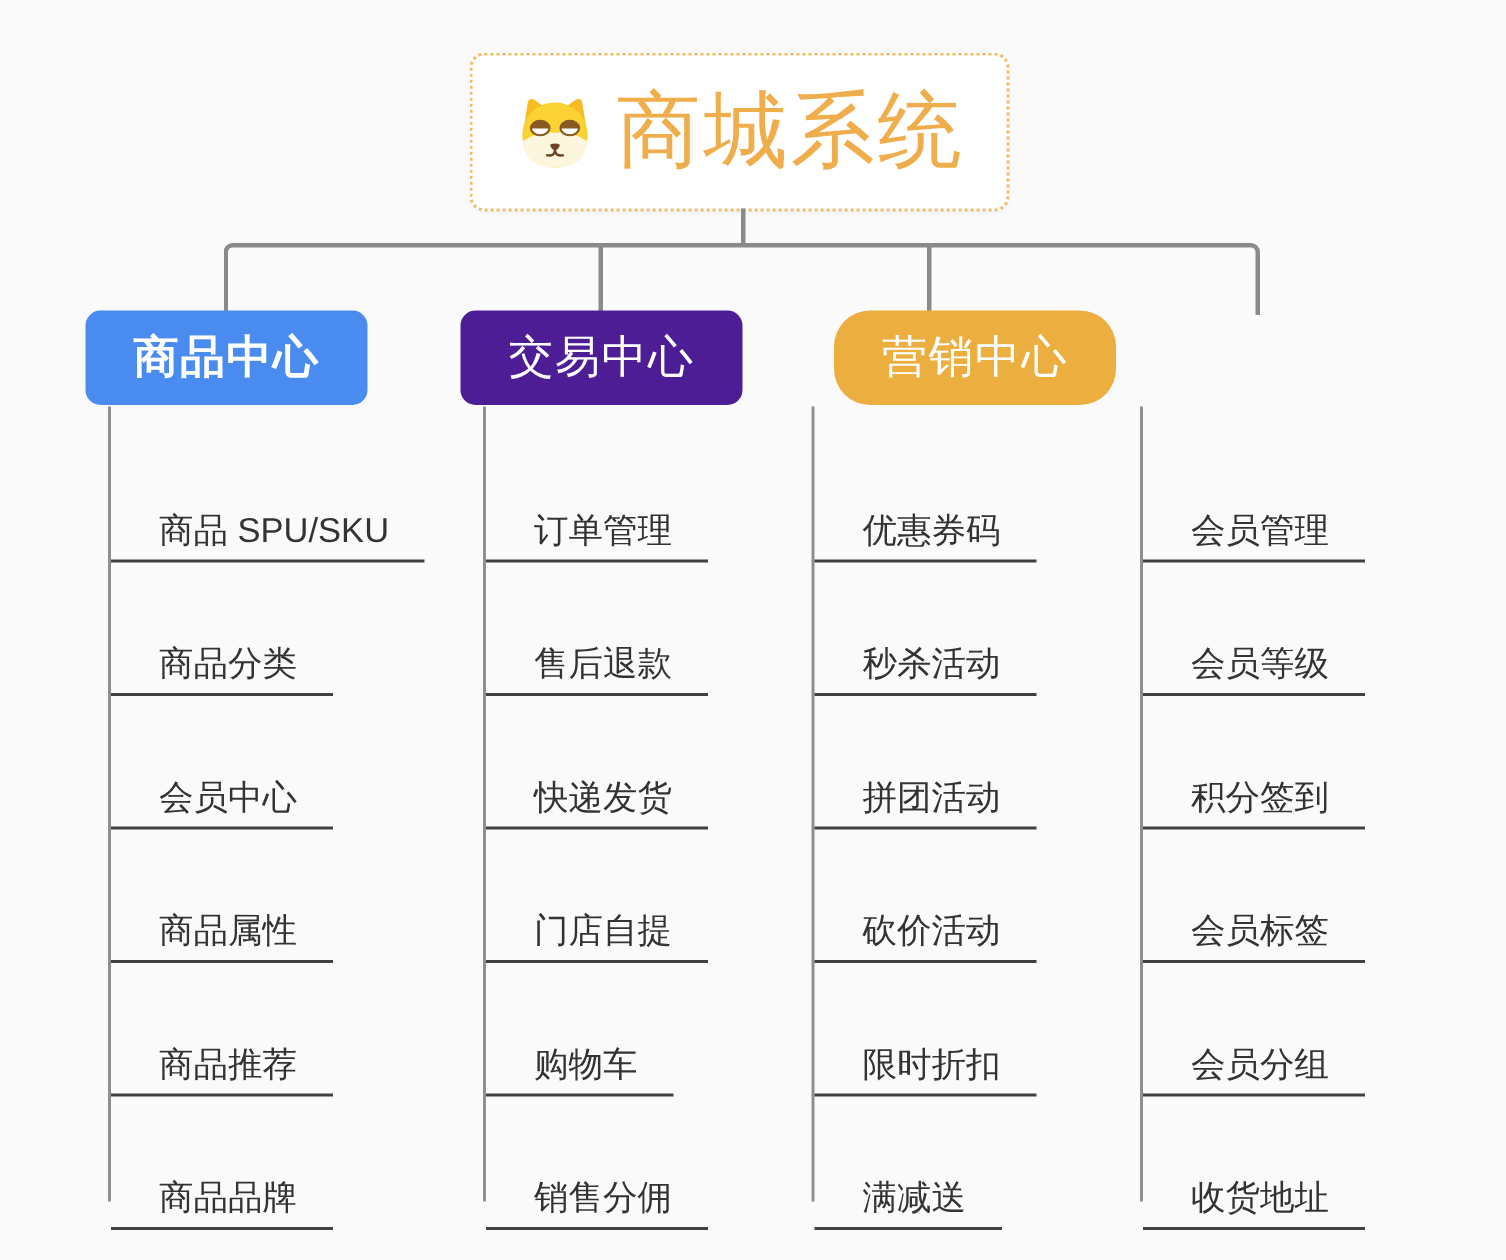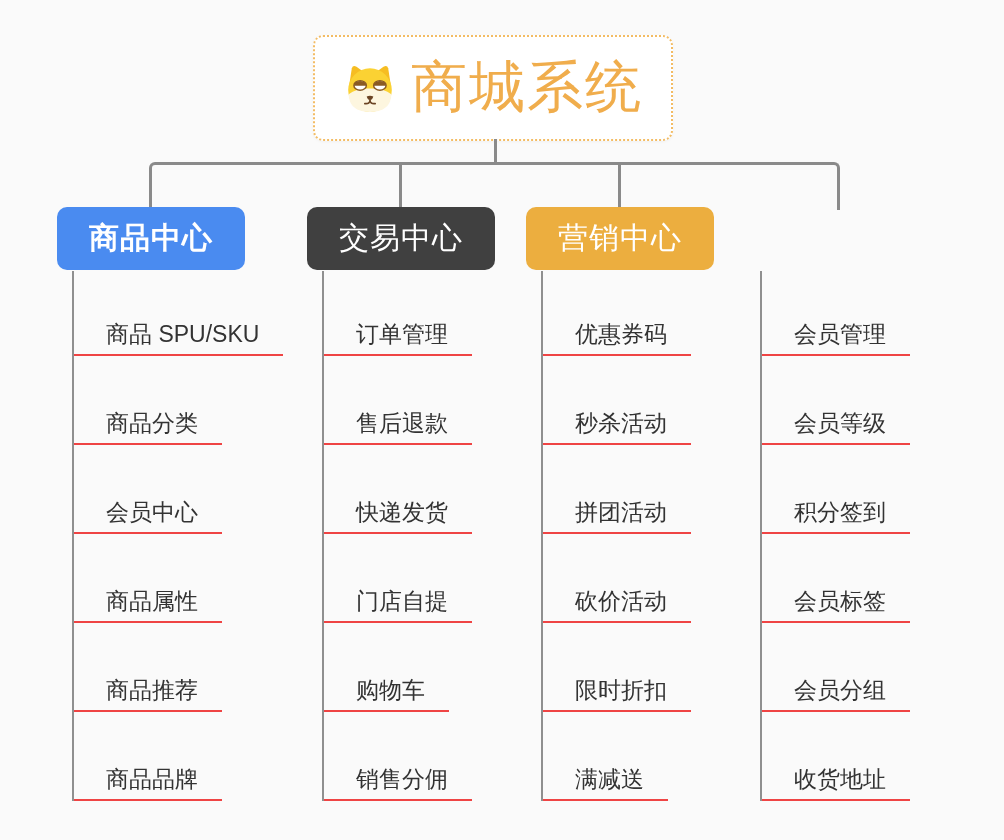--- a/index.html
+++ b/index.html
@@ -39,40 +39,41 @@
   
   .branch-header{
     position:absolute;top:207px;width:188px;height:63px;
     border-radius:10px;box-sizing:border-box;
     display:flex;align-items:center;justify-content:center;
     color:#ffffff;font-size:30px;letter-spacing:1px;white-space:nowrap;
     cursor:pointer;
   }
   .bh-0{left:57px;font-weight:bold;}
   .bh-1{left:307px;}
-  .bh-2{left:526px;}
+  .bh-2{left:556px;border-radius:24px;}
   .bh-3{left:745px;width:190px;}
 
   
   .branch-column{
     position:absolute;top:271px;height:530px;
     border-left:2px solid #8f8f8f;box-sizing:border-box;
   }
   .bc-0{left:72px;}
   .bc-1{left:322px;}
   .bc-2{left:541px;}
   .bc-3{left:760px;}
 
   .child-item{
     position:absolute;left:0;height:40px;box-sizing:border-box;
-    border-bottom:2px solid #ef4444;
+    border-bottom:2px solid #404040;
     display:flex;align-items:flex-end;
     padding:0 24px 4px 32px;
     font-size:23px;color:#333333;white-space:nowrap;
     cursor:pointer;
+    margin-top:19px;
   }
   .ci-0{top:45px;}
   .ci-1{top:134px;}
   .ci-2{top:223px;}
   .ci-3{top:312px;}
   .ci-4{top:401px;}
   .ci-5{top:490px;}
 </style>
 </head>
 <body>
@@ -96,21 +97,21 @@
     </span>
     <span class="root-title" style="color: rgb(240, 173, 76);">商城系统</span>
   </div>
 
   <div class="line root-stem"></div>
   <div class="bus-frame"></div>
   <div class="line drop-2"></div>
   <div class="line drop-3"></div>
 
   <div class="branch-header bh-0" style="background: rgb(74, 139, 240);">商品中心</div>
-  <div class="branch-header bh-1" style="background: #404040;">交易中心</div>
+  <div class="branch-header bh-1" style="background: #4c1d95;">交易中心</div>
   <div class="branch-header bh-2" style="background: rgb(236, 174, 63);">营销中心</div>
 
   <div class="branch-column bc-0">
     <div class="child-item ci-0">商品 SPU/SKU</div>
     <div class="child-item ci-1">商品分类</div>
     <div class="child-item ci-2">会员中心</div>
     <div class="child-item ci-3">商品属性</div>
     <div class="child-item ci-4">商品推荐</div>
     <div class="child-item ci-5">商品品牌</div>
   </div>

